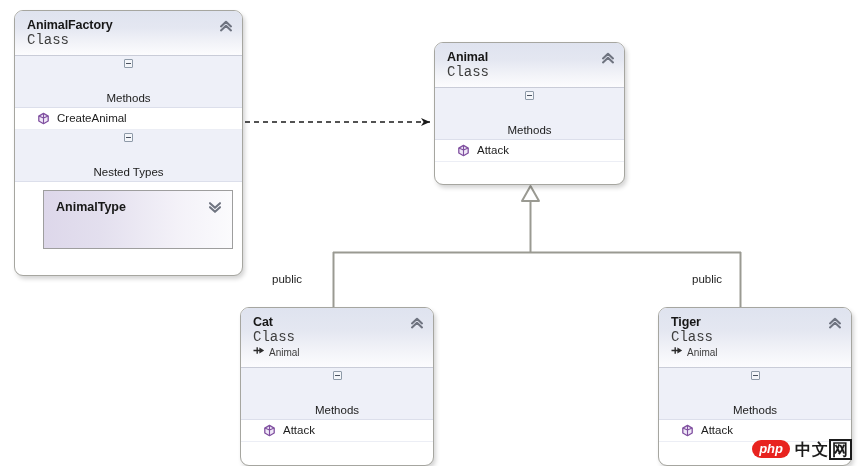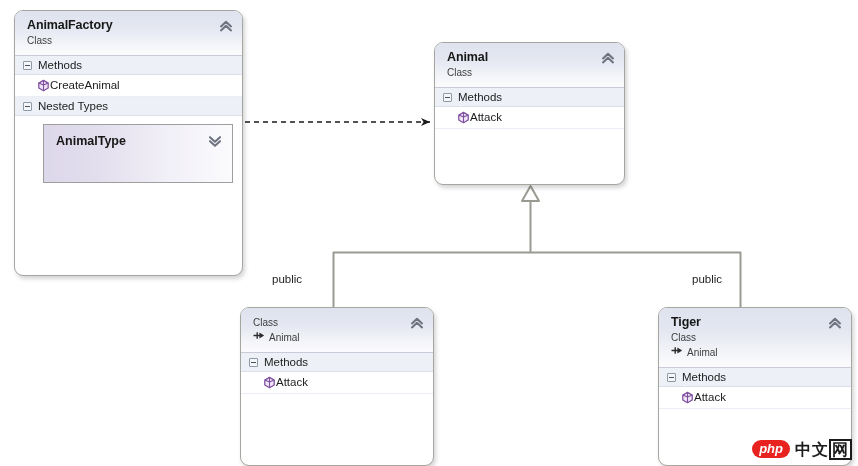--- a/index.html
+++ b/index.html
@@ -49,24 +49,25 @@
     border-bottom: 1px solid #c9ccd8;
   }
   .class-name {
     font-size: 12.5px;
     font-weight: bold;
     color: #171717;
     line-height: 15px;
     letter-spacing: -0.1px;
   }
   .class-stereotype {
-    font-size: 10px;
+    font-size: 14px;
     color: #3d3d3d;
     line-height: 13px;
     margin-top: 1px;
+    font-family: Liberation Mono, monospace;
   }
   .base-row {
     display: flex;
     align-items: center;
     gap: 4px;
     font-size: 10px;
     color: #3d3d3d;
     line-height: 13px;
     margin-top: 1px;
   }
@@ -77,31 +78,32 @@
     top: 8px;
     width: 14px;
     height: 14px;
     color: #6f7480;
   }
 
   
   .compartment-header {
     display: flex;
     align-items: center;
-    gap: 6px;
+    gap: 24px;
     padding: 3px 8px 3px 8px;
     background: #eef0f8;
     border-bottom: 1px solid #dcdfeb;
     font-size: 11.5px;
     color: #1c1c1c;
+    flex-direction: column;
   }
   .member-row {
     display: flex;
     align-items: center;
-    gap: 0;
+    gap: 7px;
     padding: 3px 8px 3px 22px;
     background: #ffffff;
     font-size: 11.5px;
     color: #1c1c1c;
     border-bottom: 1px solid #eceef5;
   }
   .member-name { line-height: 15px; }
 
   
   .expander {
@@ -280,20 +282,21 @@
           <path d="M6.5,1.4 L11.2,4.1 L11.2,9 L6.5,11.7 L1.8,9 L1.8,4.1 Z" fill="#efe7f7" stroke="#8050a0" stroke-width="1.3" stroke-linejoin="round"></path>
           <path d="M6.5,1.4 L6.5,6.1 M6.5,6.1 L11.2,4.1 M6.5,6.1 L1.8,4.1 M6.5,6.1 L6.5,11.7" fill="none" stroke="#8050a0" stroke-width="1.1"></path>
         </svg>
       </span>
       <span class="member-name">Attack</span>
     </div>
   </div>
 
   <div class="uml-class" style="left:240px; top:307px; width:194px; height:159px;">
     <div class="class-header">
+      <div class="class-name">Cat</div>
       <div class="class-stereotype">Class</div>
       <div class="base-row">
         <span>
           <svg viewBox="0 0 12 11" width="12" height="11">
             <path d="M0.5,5.5 L7,5.5" stroke="#2c2c2c" stroke-width="1.4" fill="none"></path>
             <path d="M4.2,2.2 L4.2,8.8" stroke="#2c2c2c" stroke-width="1.4" fill="none"></path>
             <path d="M6.4,2.6 L11.2,5.5 L6.4,8.4 Z" fill="#2c2c2c"></path>
           </svg>
         </span>
         <span>Animal</span>

